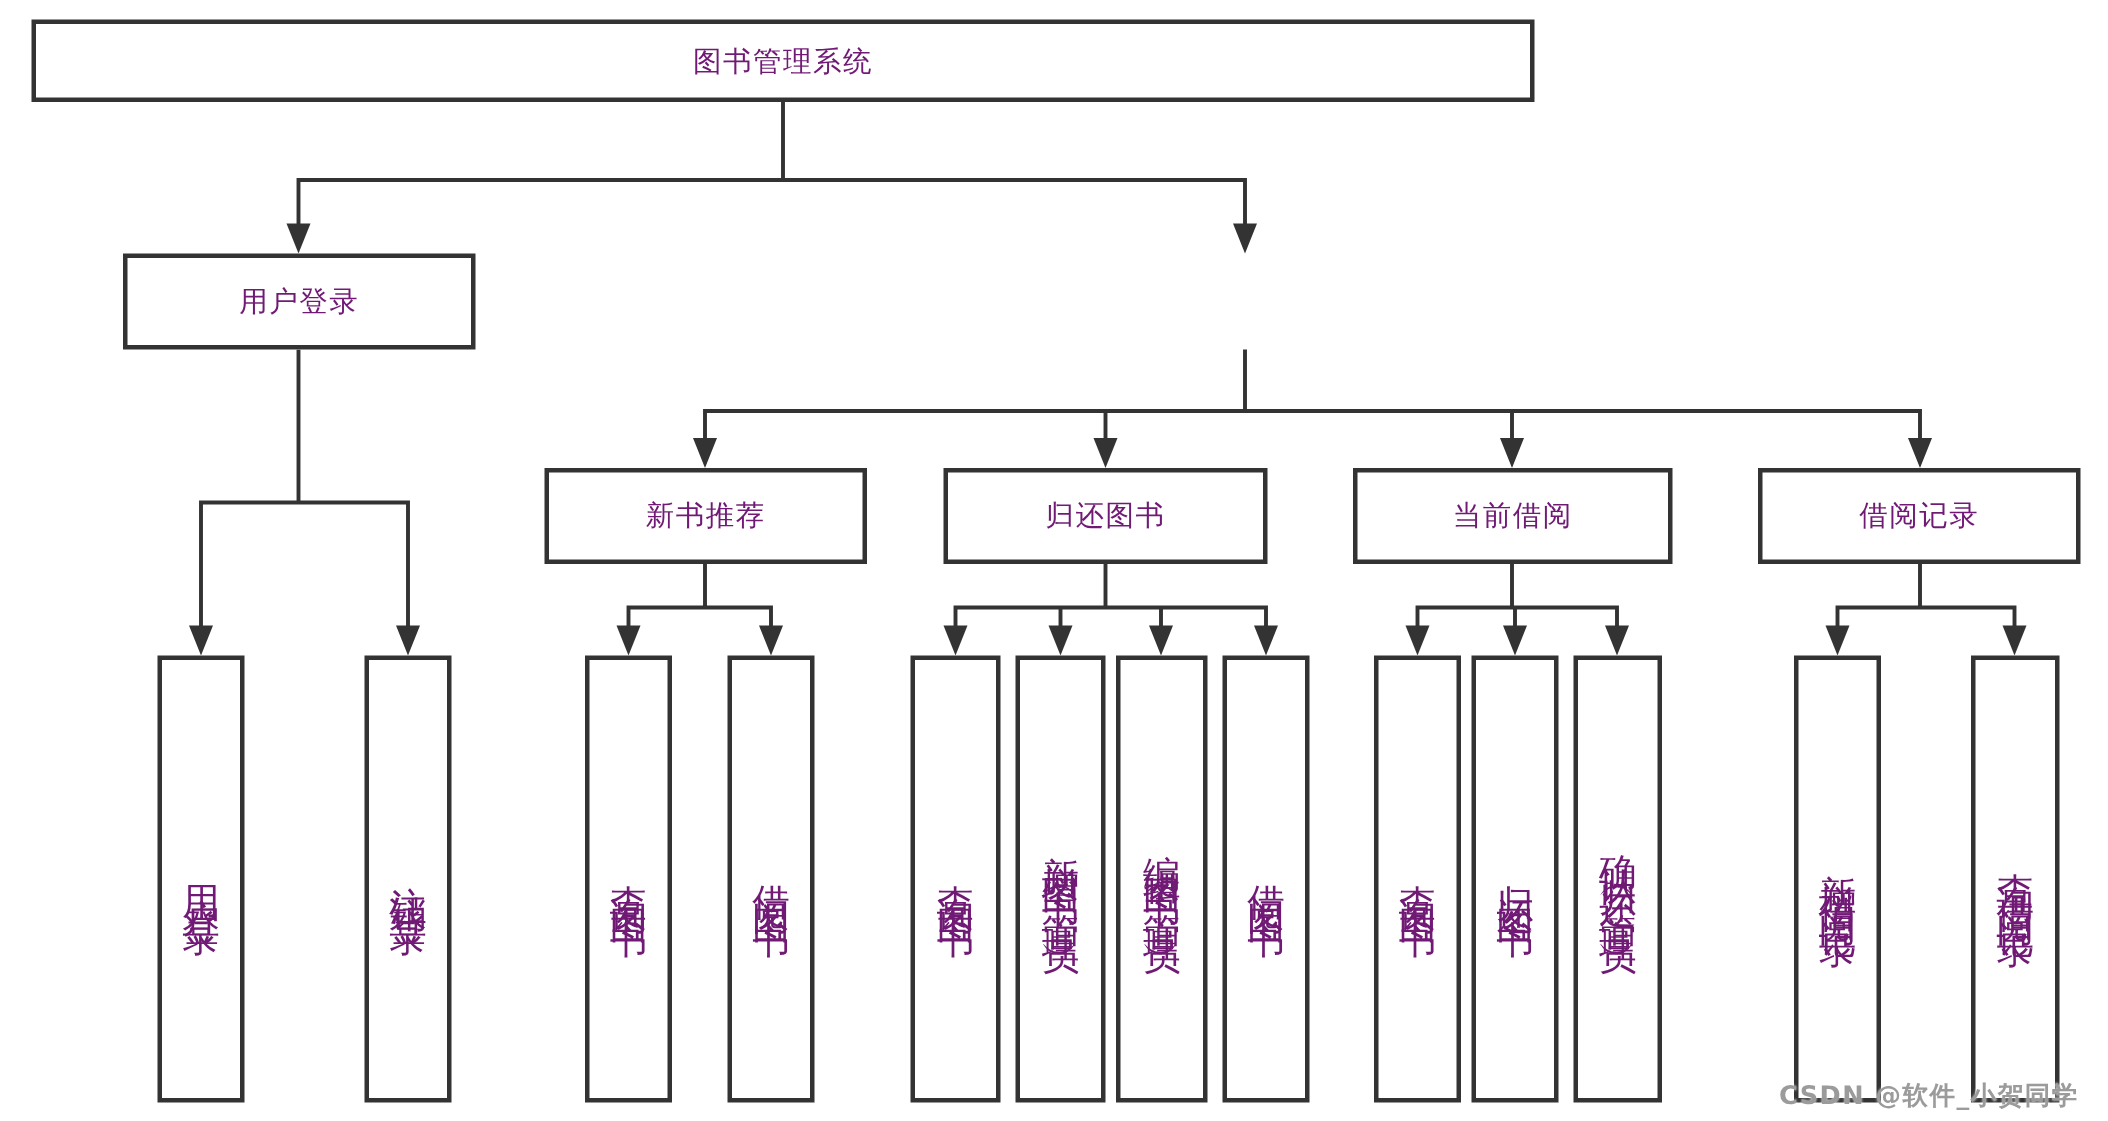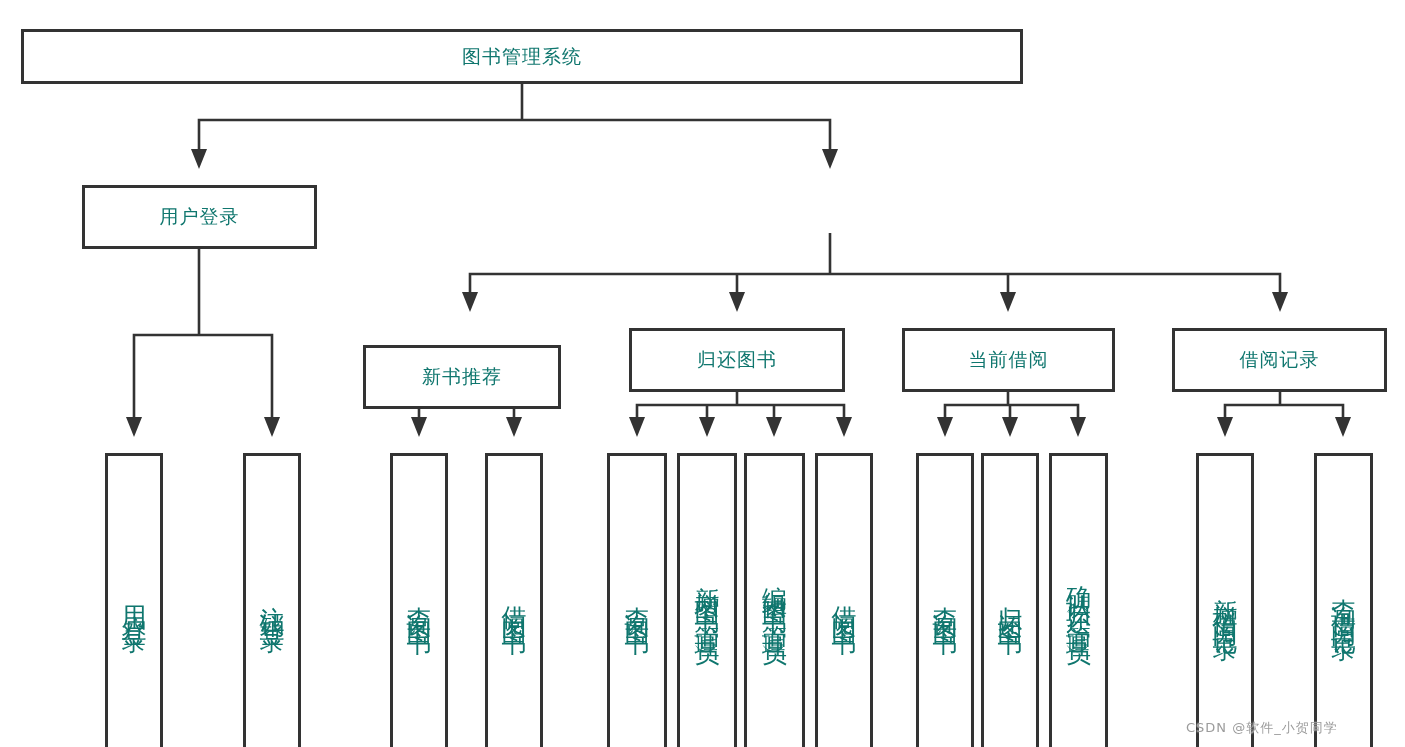--- a/index.html
+++ b/index.html
@@ -18,47 +18,47 @@
     z-index: 0;
   }
   .node {
     position: absolute;
     box-sizing: border-box;
     border: 3px solid #333333;
     background: #ffffff;
     display: flex;
     align-items: center;
     justify-content: center;
-    color: #0f766e;
+    color: #701a75;
     z-index: 1;
-    margin-top: 16px;
   }
   .h-node {
     font-size: 19px;
     letter-spacing: 1px;
     white-space: nowrap;
   }
   .v-node span {
     writing-mode: vertical-rl;
     text-orientation: mixed;
     font-size: 25px;
     letter-spacing: 8px;
     line-height: 1;
     white-space: nowrap;
   }
   #watermark {
     position: absolute;
     left: 1186px;
     top: 719px;
     z-index: 2;
-    font-size: 13px;
+    font-size: 17px;
     color: #9b9b9b;
     letter-spacing: 1px;
     white-space: nowrap;
     text-shadow: 0 0 2px #ffffff;
+    font-weight: bold;
   }
 </style>
 </head>
 <body>
 
 <div id="stage">
 
   <svg id="wires" viewBox="0 0 1405 747" xmlns="http://www.w3.org/2000/svg">
     <g stroke="#333333" stroke-width="2.6" fill="none">
       <path d="M522 68 V120 M197.7 120 H831.3 M199 120 V153 M830 120 V153"></path>
@@ -89,21 +89,21 @@
       <polygon points="1070,417 1086,417 1078,437"></polygon>
       <polygon points="1217,417 1233,417 1225,437"></polygon>
       <polygon points="1335,417 1351,417 1343,437"></polygon>
     </g>
   </svg>
 
   <div class="node h-node" style="left:21px; top:13px; width:1002px; height:55px;">图书管理系统</div>
 
   <div class="node h-node" style="left:82px; top:169px; width:235px; height:64px;">用户登录</div>
 
-  <div class="node h-node" style="left:363px; top:329px; width:198px; height:64px;">新书推荐</div>
+  <div class="node h-node" style="left:363px; top:312px; width:215px; height:64px;">新书推荐</div>
   <div class="node h-node" style="left:629px; top:312px; width:216px; height:64px;">归还图书</div>
   <div class="node h-node" style="left:902px; top:312px; width:213px; height:64px;">当前借阅</div>
   <div class="node h-node" style="left:1172px; top:312px; width:215px; height:64px;">借阅记录</div>
 
   <div class="node v-node" style="left:105px; top:437px; width:58px; height:298px;">
     <span>用户登录</span>
   </div>
   <div class="node v-node" style="left:243px; top:437px; width:58px; height:298px;">
     <span>注销登录</span>
   </div>

